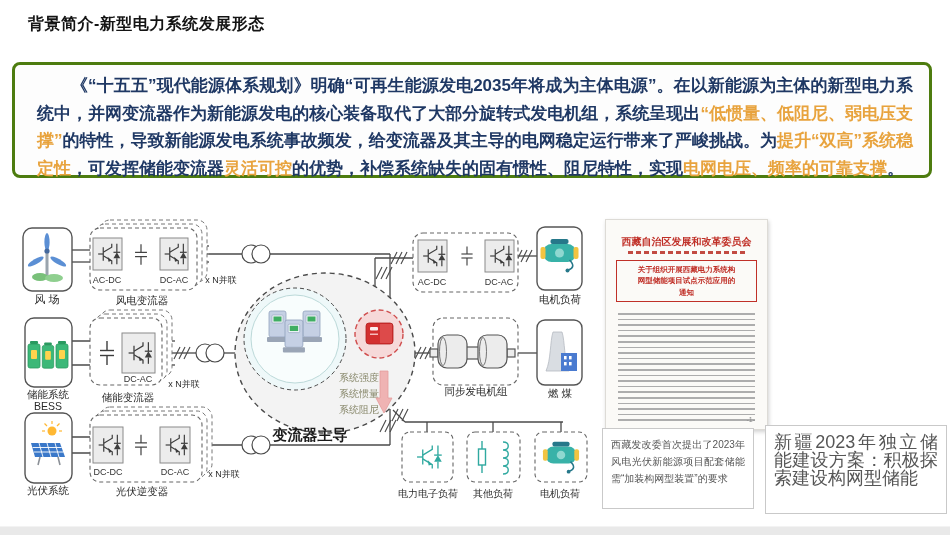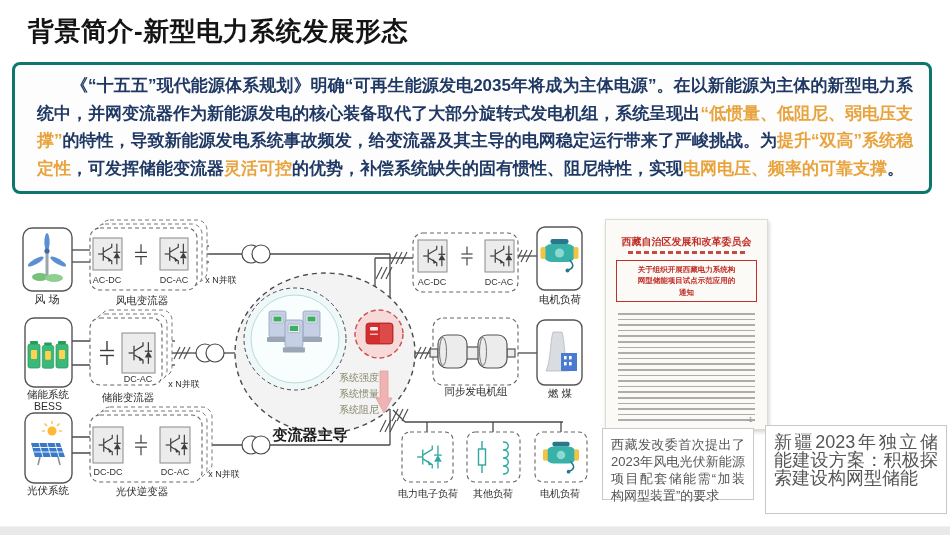--- a/index.html
+++ b/index.html
@@ -1,21 +1,21 @@
 <!DOCTYPE html>
 <html><head>
 <meta charset="utf-8">
 <style>
   html,body{margin:0;padding:0;background:#ffffff;}
   .slide{position:relative;width:950px;height:535px;background:#ffffff;overflow:hidden;
          font-family:"Liberation Sans","DejaVu Sans",sans-serif;}
-  .title{position:absolute;left:28px;top:14px;margin:0;font-size:26px;font-weight:800;
+  .title{position:absolute;left:28px;top:14px;margin:0;font-size:16px;font-weight:800;
          color:#141414;letter-spacing:.5px;}
-  .intro-box{position:absolute;left:12px;top:62px;width:920px;height:132px;
-         border:3px solid #0f766e;border-radius:8px;background:#fdfdfd;
+  .intro-box{position:absolute;left:12px;top:62px;width:920px;height:116px;
+         border:3px solid #4d7c0f;border-radius:8px;background:#fdfdfd;
          padding:7px 16px 0 22px;box-sizing:border-box;}
   .intro{margin:0;font-size:17px;line-height:27.5px;color:#1F3864;font-weight:600;
          text-indent:2em;text-align:justify;}
   .intro .hl{color:#E8A33D;font-weight:800;}
   svg text{font-family:"Liberation Sans","DejaVu Sans",sans-serif;}
   .diagram{position:absolute;left:10px;top:213px;}
   
   .docs{position:absolute;left:600px;top:215px;width:348px;height:300px;}
   .doc{position:absolute;background:#fbfaf7;border:1px solid #dddbd6;
        box-shadow:1px 2px 4px rgba(0,0,0,.18);box-sizing:border-box;}
@@ -31,21 +31,21 @@
   .doc-title.plain{border:none;color:#8a2f2b;margin:8px 12px 8px 12px;font-size:7.5px;}
   .scan-lines{margin:4px 12px;background:repeating-linear-gradient(
        to bottom,#fbfaf7 0 4px,#adadad 4px 5.6px);}
   .doc1 .scan-lines{height:112px;}
   .doc2 .scan-lines{height:118px;}
   .red-box-highlight{position:absolute;left:10px;right:10px;bottom:22px;height:36px;
        border:1.5px solid #C03028;}
   .page-num{position:absolute;right:12px;bottom:6px;font-size:7px;color:#8a8a8a;}
   .caption{position:absolute;border:1.5px solid #c9c9c9;background:#ffffff;
        color:#565656;box-sizing:border-box;padding:7px 8px;text-align:justify;}
-  .caption1{left:602px;top:428px;width:152px;height:72px;font-size:13px;line-height:17px;}
+  .caption1{left:602px;top:428px;width:152px;height:81px;font-size:10px;line-height:17px;}
   .caption2{left:765px;top:425px;width:182px;height:89px;font-size:18px;line-height:18px;}
   .footer-bar{position:absolute;left:0;bottom:0;width:950px;height:8px;background:#e9e9e9;
        border-top:1px solid #f3f3f3;}
 </style>
 </head>
 <body>
 
 <div class="slide">
 
   <h1 class="title">背景简介-新型电力系统发展形态</h1>

